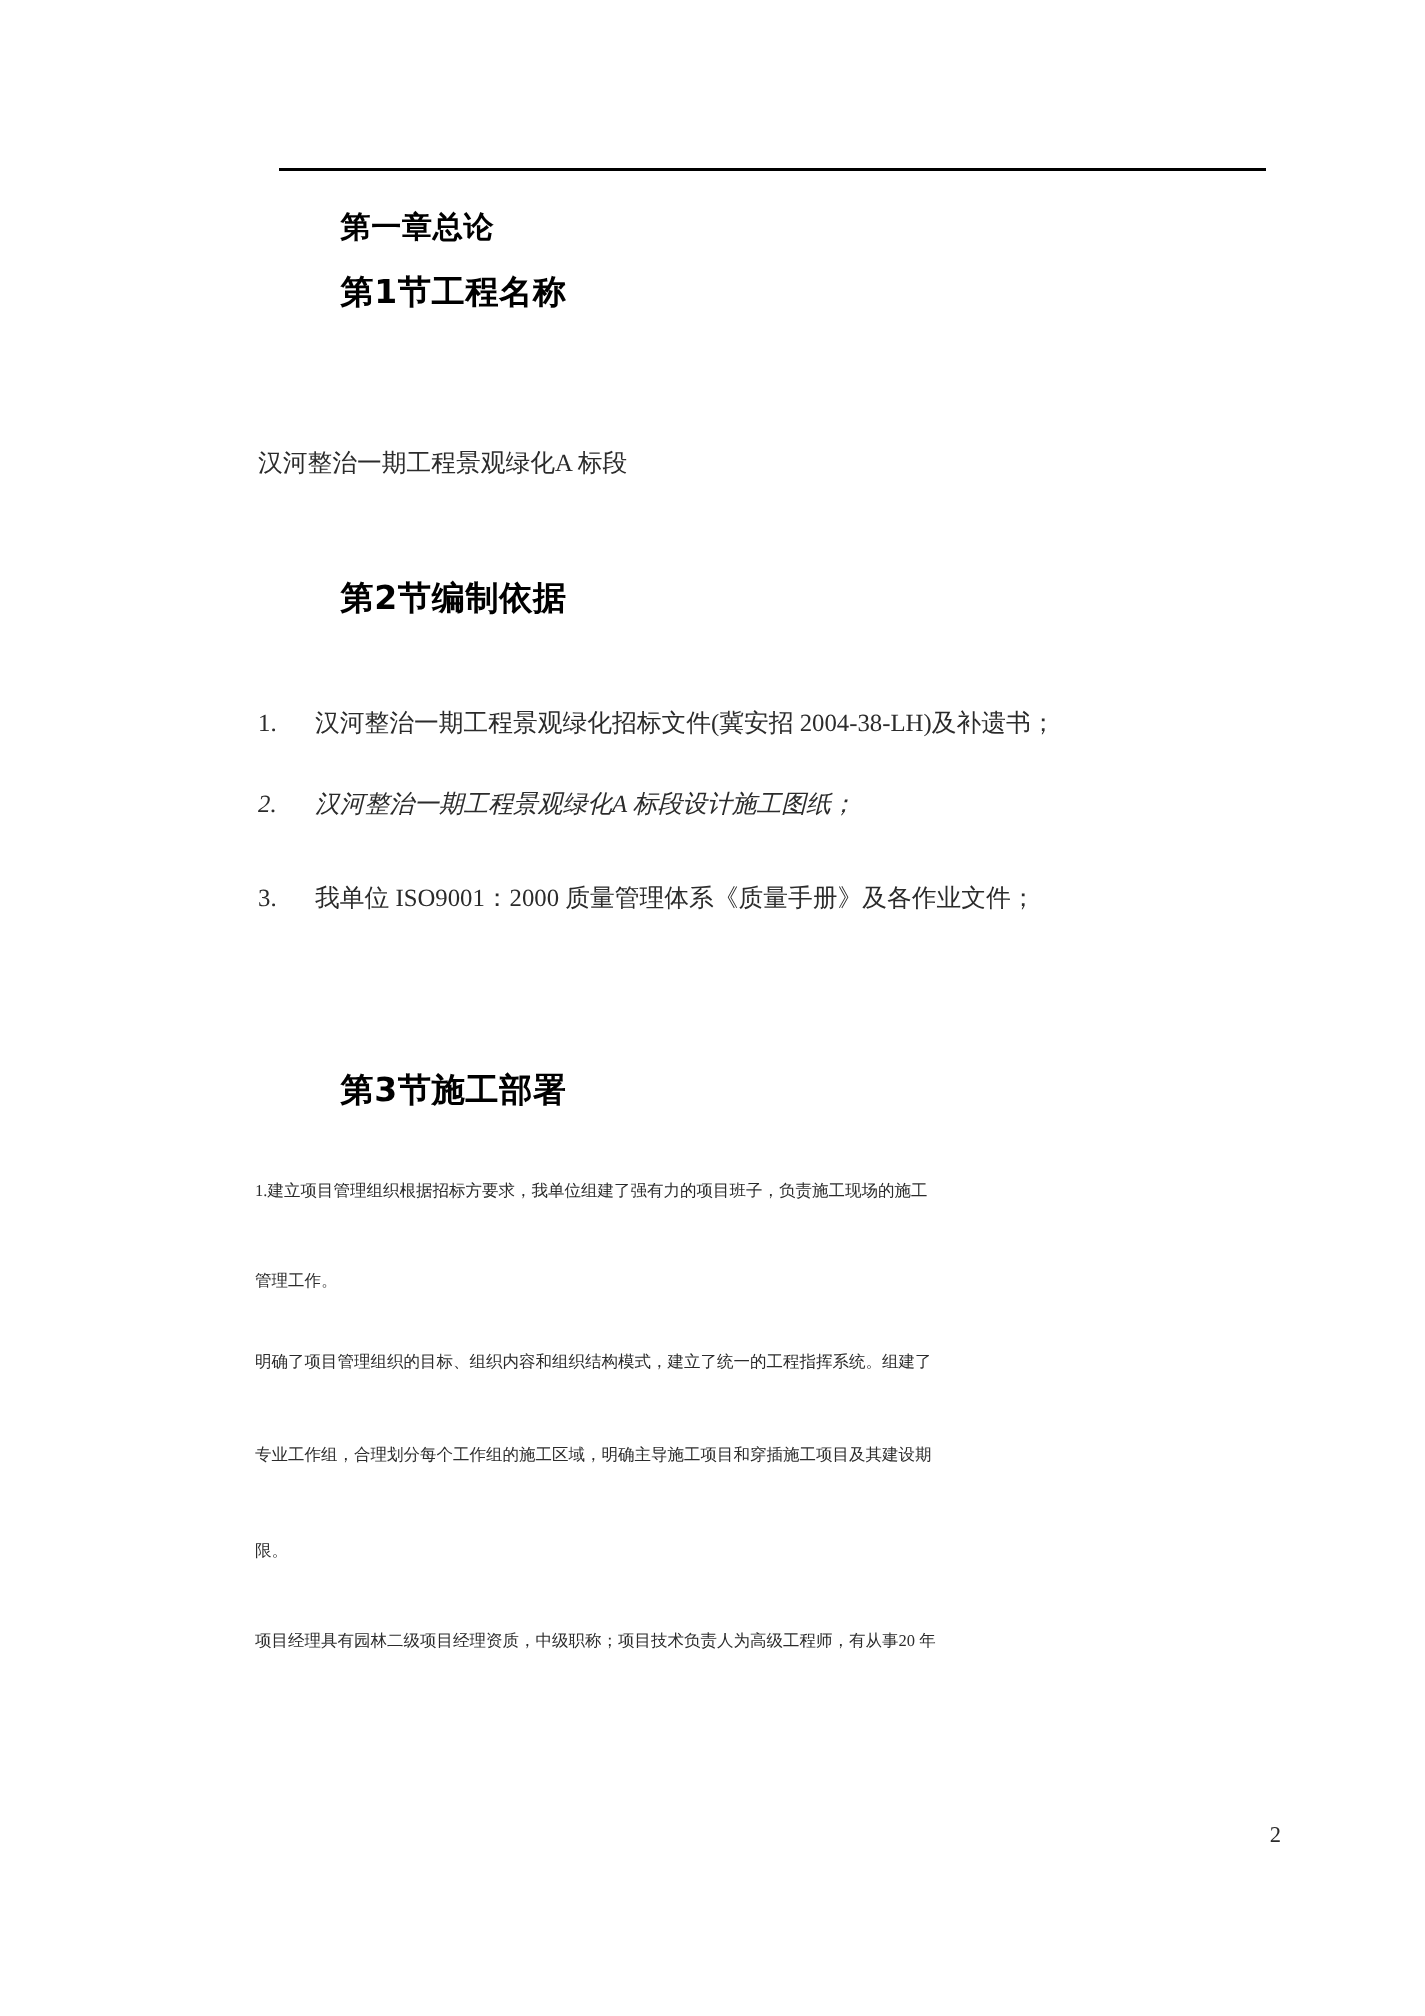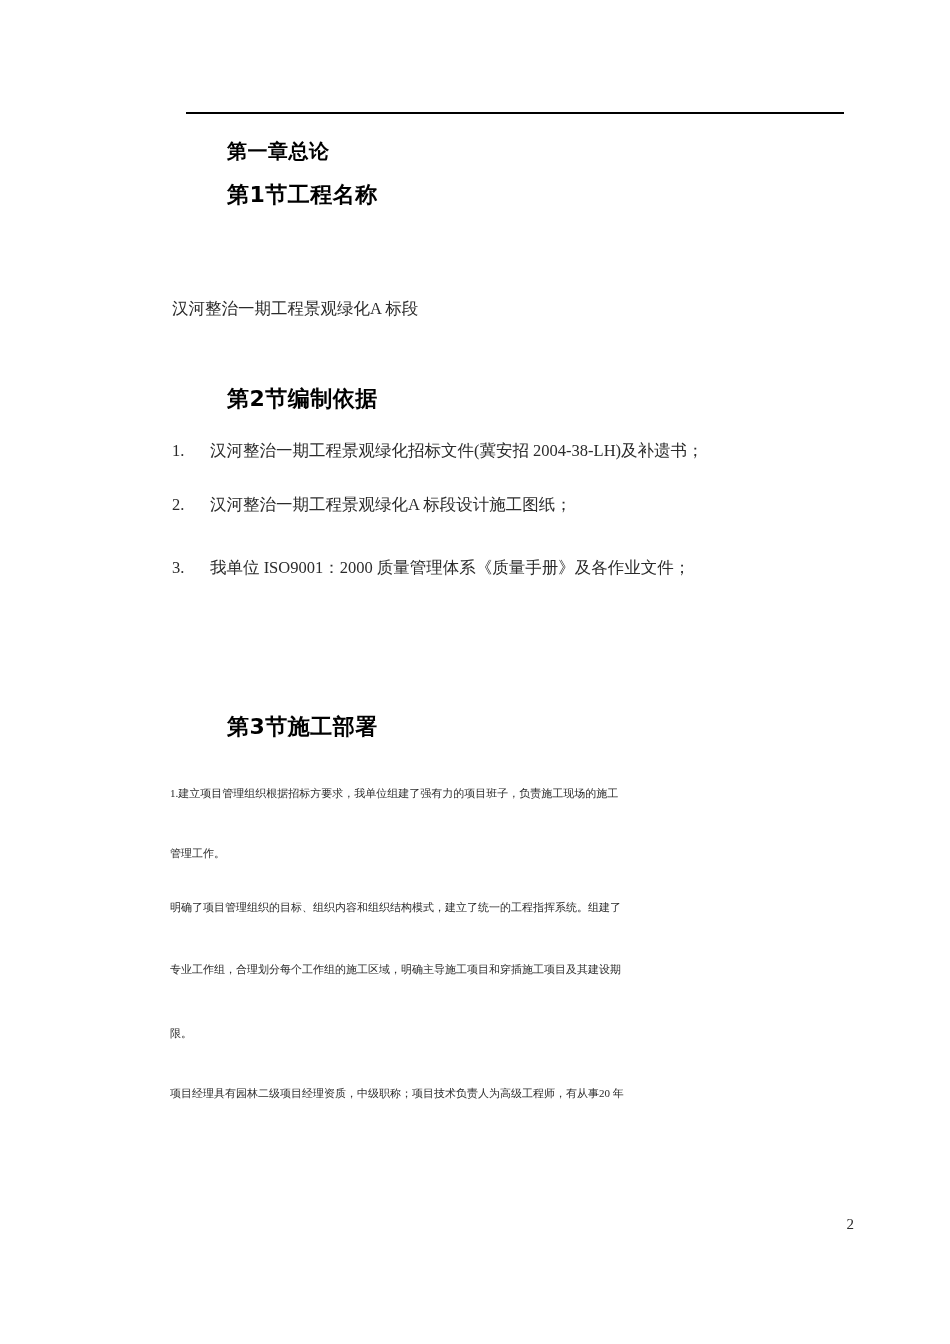--- a/index.html
+++ b/index.html
@@ -61,29 +61,30 @@
   .project-name { top: 258px; margin-top: 40px; }
 
   
   .list-item {
     position: absolute;
     left: 172px;
     font-family: "Liberation Serif", "DejaVu Serif", serif;
     font-size: 16.5px;
     color: #2b2b2b;
     white-space: nowrap;
+    margin-top: 31px;
   }
   .list-item .num {
     display: inline-block;
     width: 22px;
   }
   .list-item.wide .num { width: 38px; }
 
   .li1 { top: 440px; }
-  .li2 { top: 494px; }
+  .li2 { top: 494px; font-style: italic; }
   .li3 { top: 557px; }
   .li4 { top: 601px; }
 
   
   .para-line {
     position: absolute;
     left: 170px;
     font-family: "Liberation Serif", "DejaVu Serif", serif;
     font-size: 11px;
     color: #2b2b2b;

